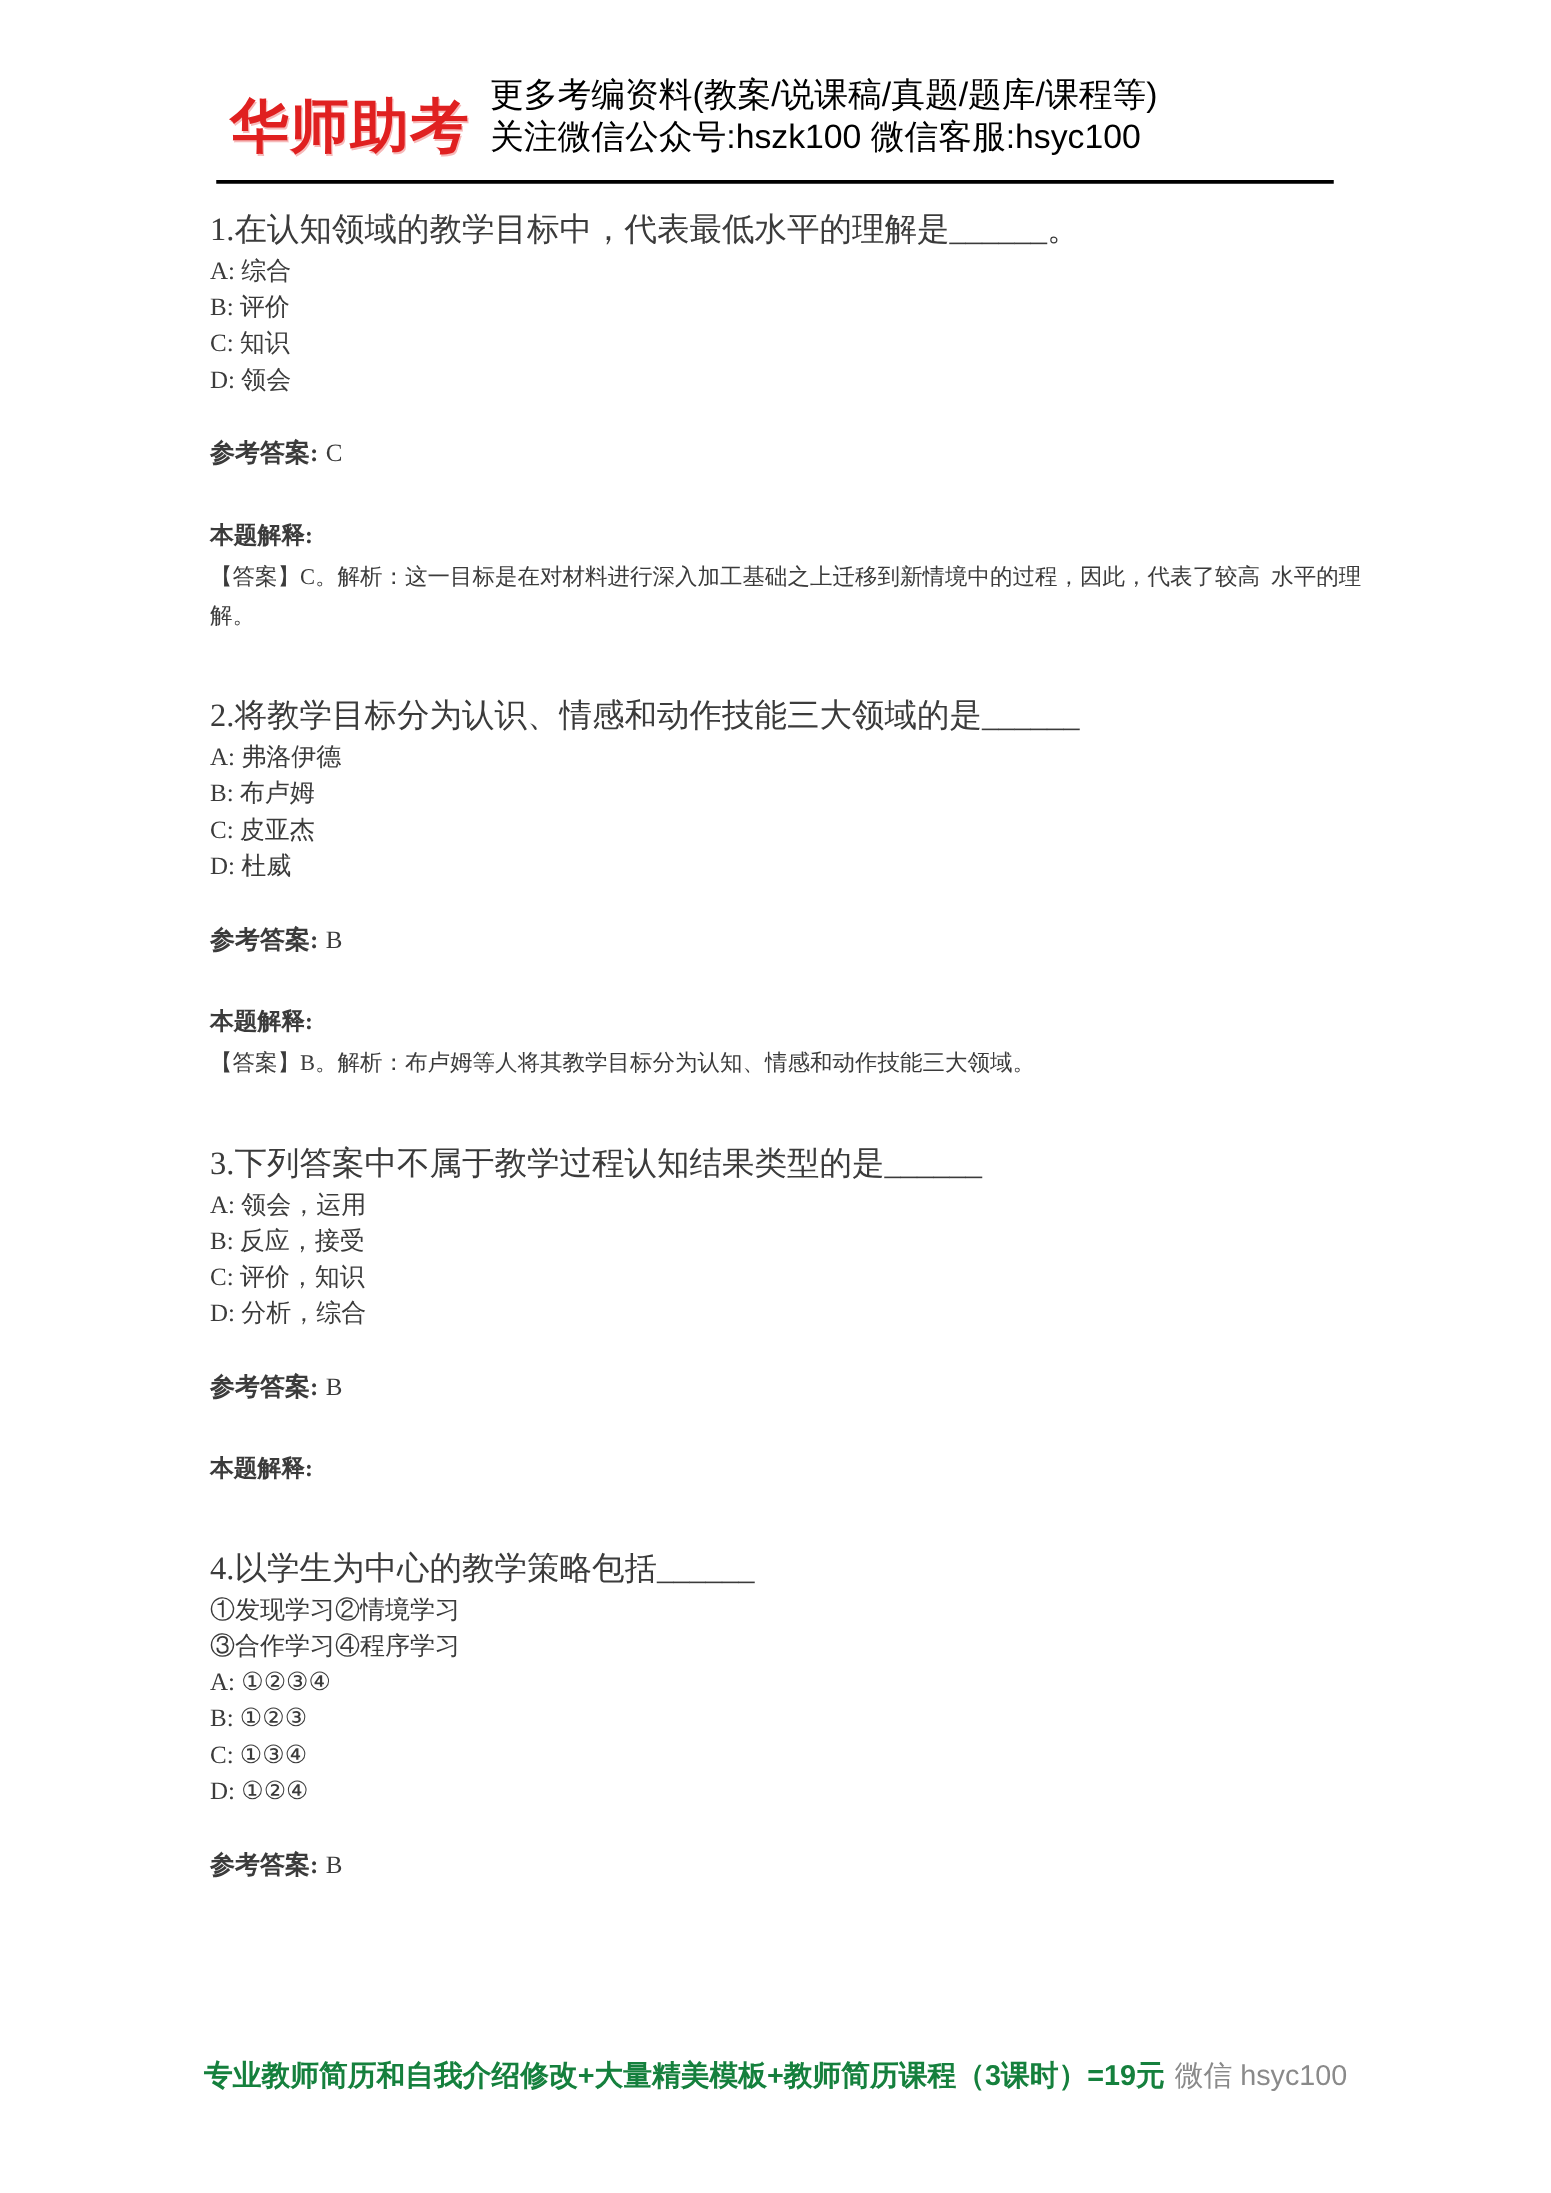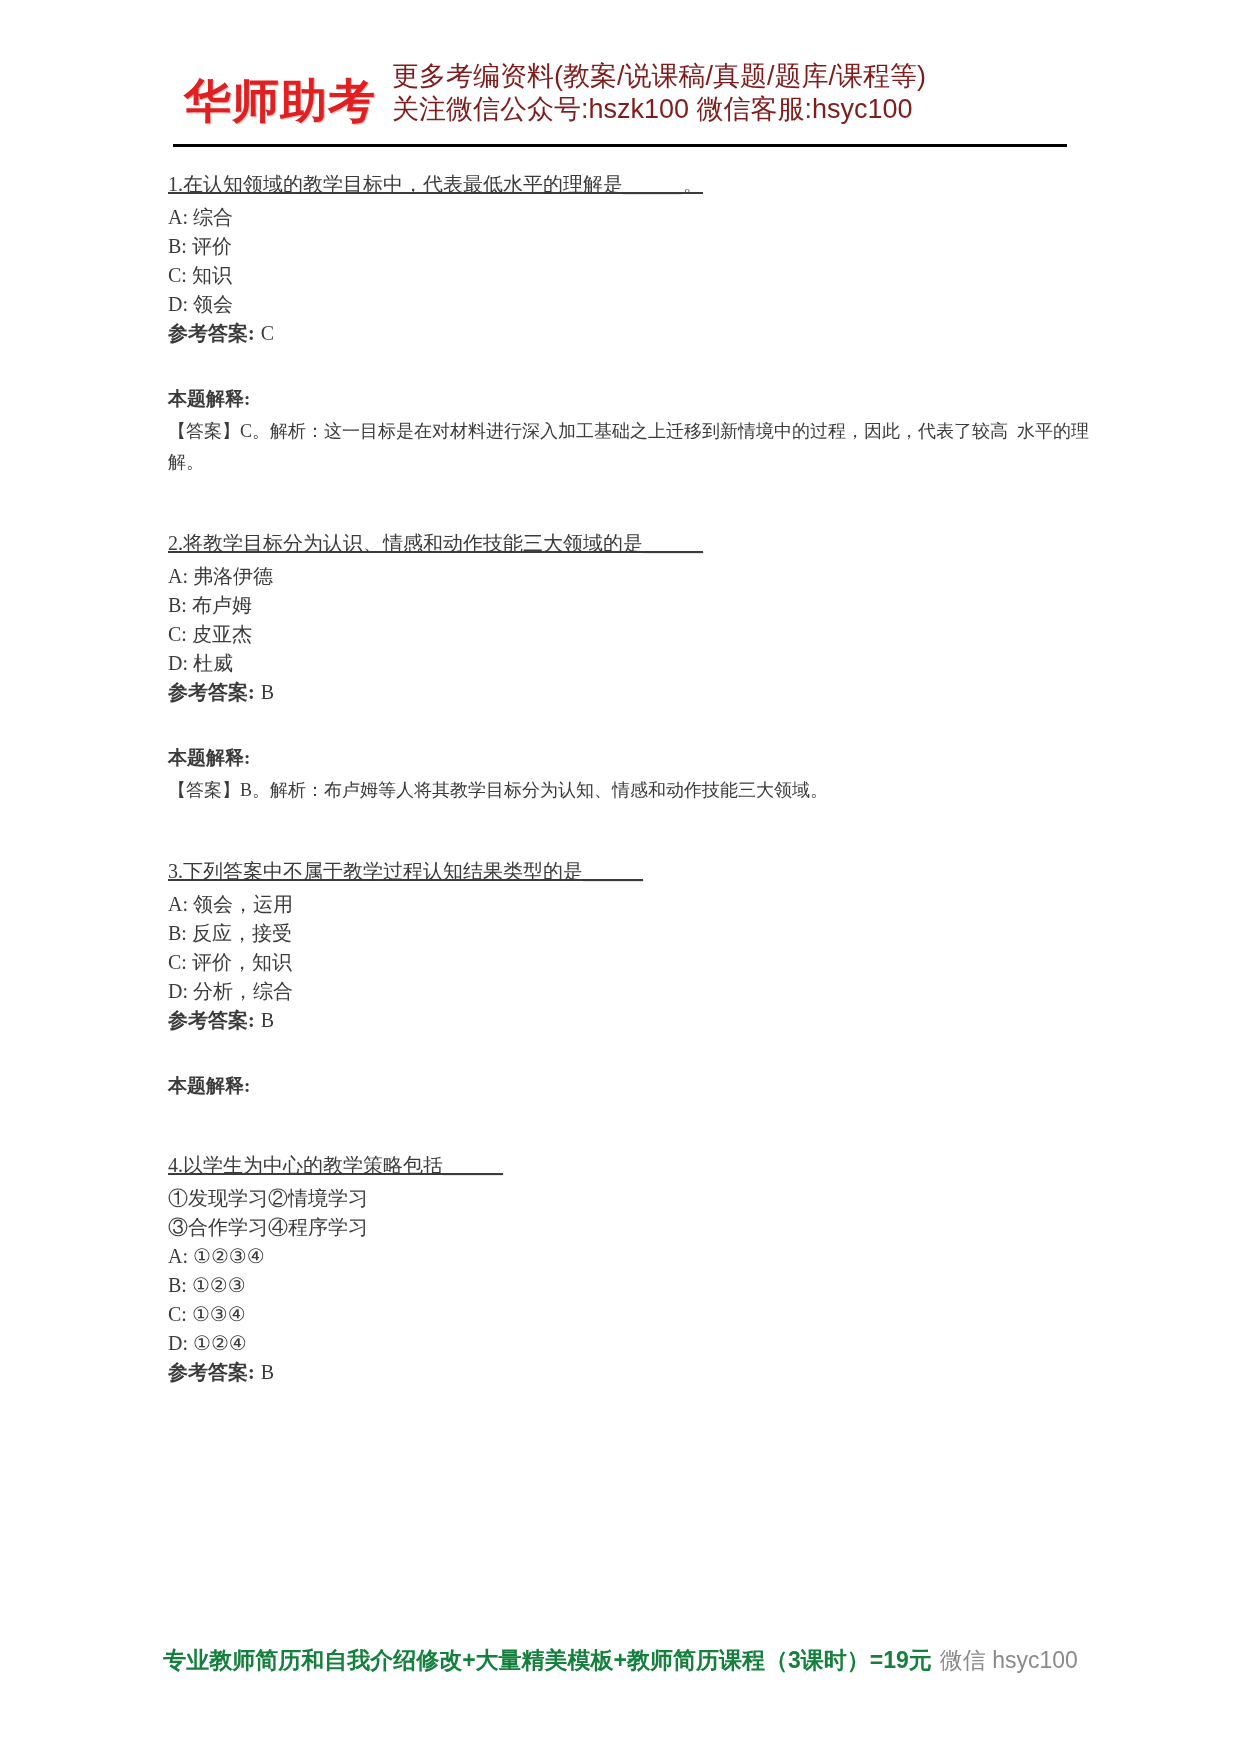--- a/index.html
+++ b/index.html
@@ -32,46 +32,46 @@
     font-size: 47px;
     line-height: 50px;
     color: #e02020;
     letter-spacing: 1px;
     margin-left: 16px;
     text-shadow: 1px 1px 0 #f6b9b9;
     white-space: nowrap;
   }
   .promo {
     font-family: "Liberation Sans", "DejaVu Sans", sans-serif;
-    color: #7f1d1d;
+    color: #000000;
     font-size: 27px;
     line-height: 33px;
     white-space: nowrap;
   }
   .rule {
     border: none;
     border-top: 3px solid #000000;
     width: 894px;
     margin-left: 5px;
     margin-top: 18px;
   }
   
   .main { padding-top: 22px; width: 924px; }
   .block + .block { margin-top: 50px; }
   .stem {
-    font-size: 20px;
+    font-size: 26px;
     line-height: 30px;
     margin-bottom: 4px;
-    text-decoration: underline;
   }
   .subline, .option {
     font-size: 20px;
     line-height: 29px;
   }
   .answer-line {
+    margin-top: 30px;
     font-size: 20px;
     line-height: 28px;
   }
   .answer-label { font-weight: bold; }
   .answer-value { margin-left: 6px; }
   .exp-head {
     margin-top: 38px;
     font-size: 19px;
     line-height: 28px;
     font-weight: bold;

